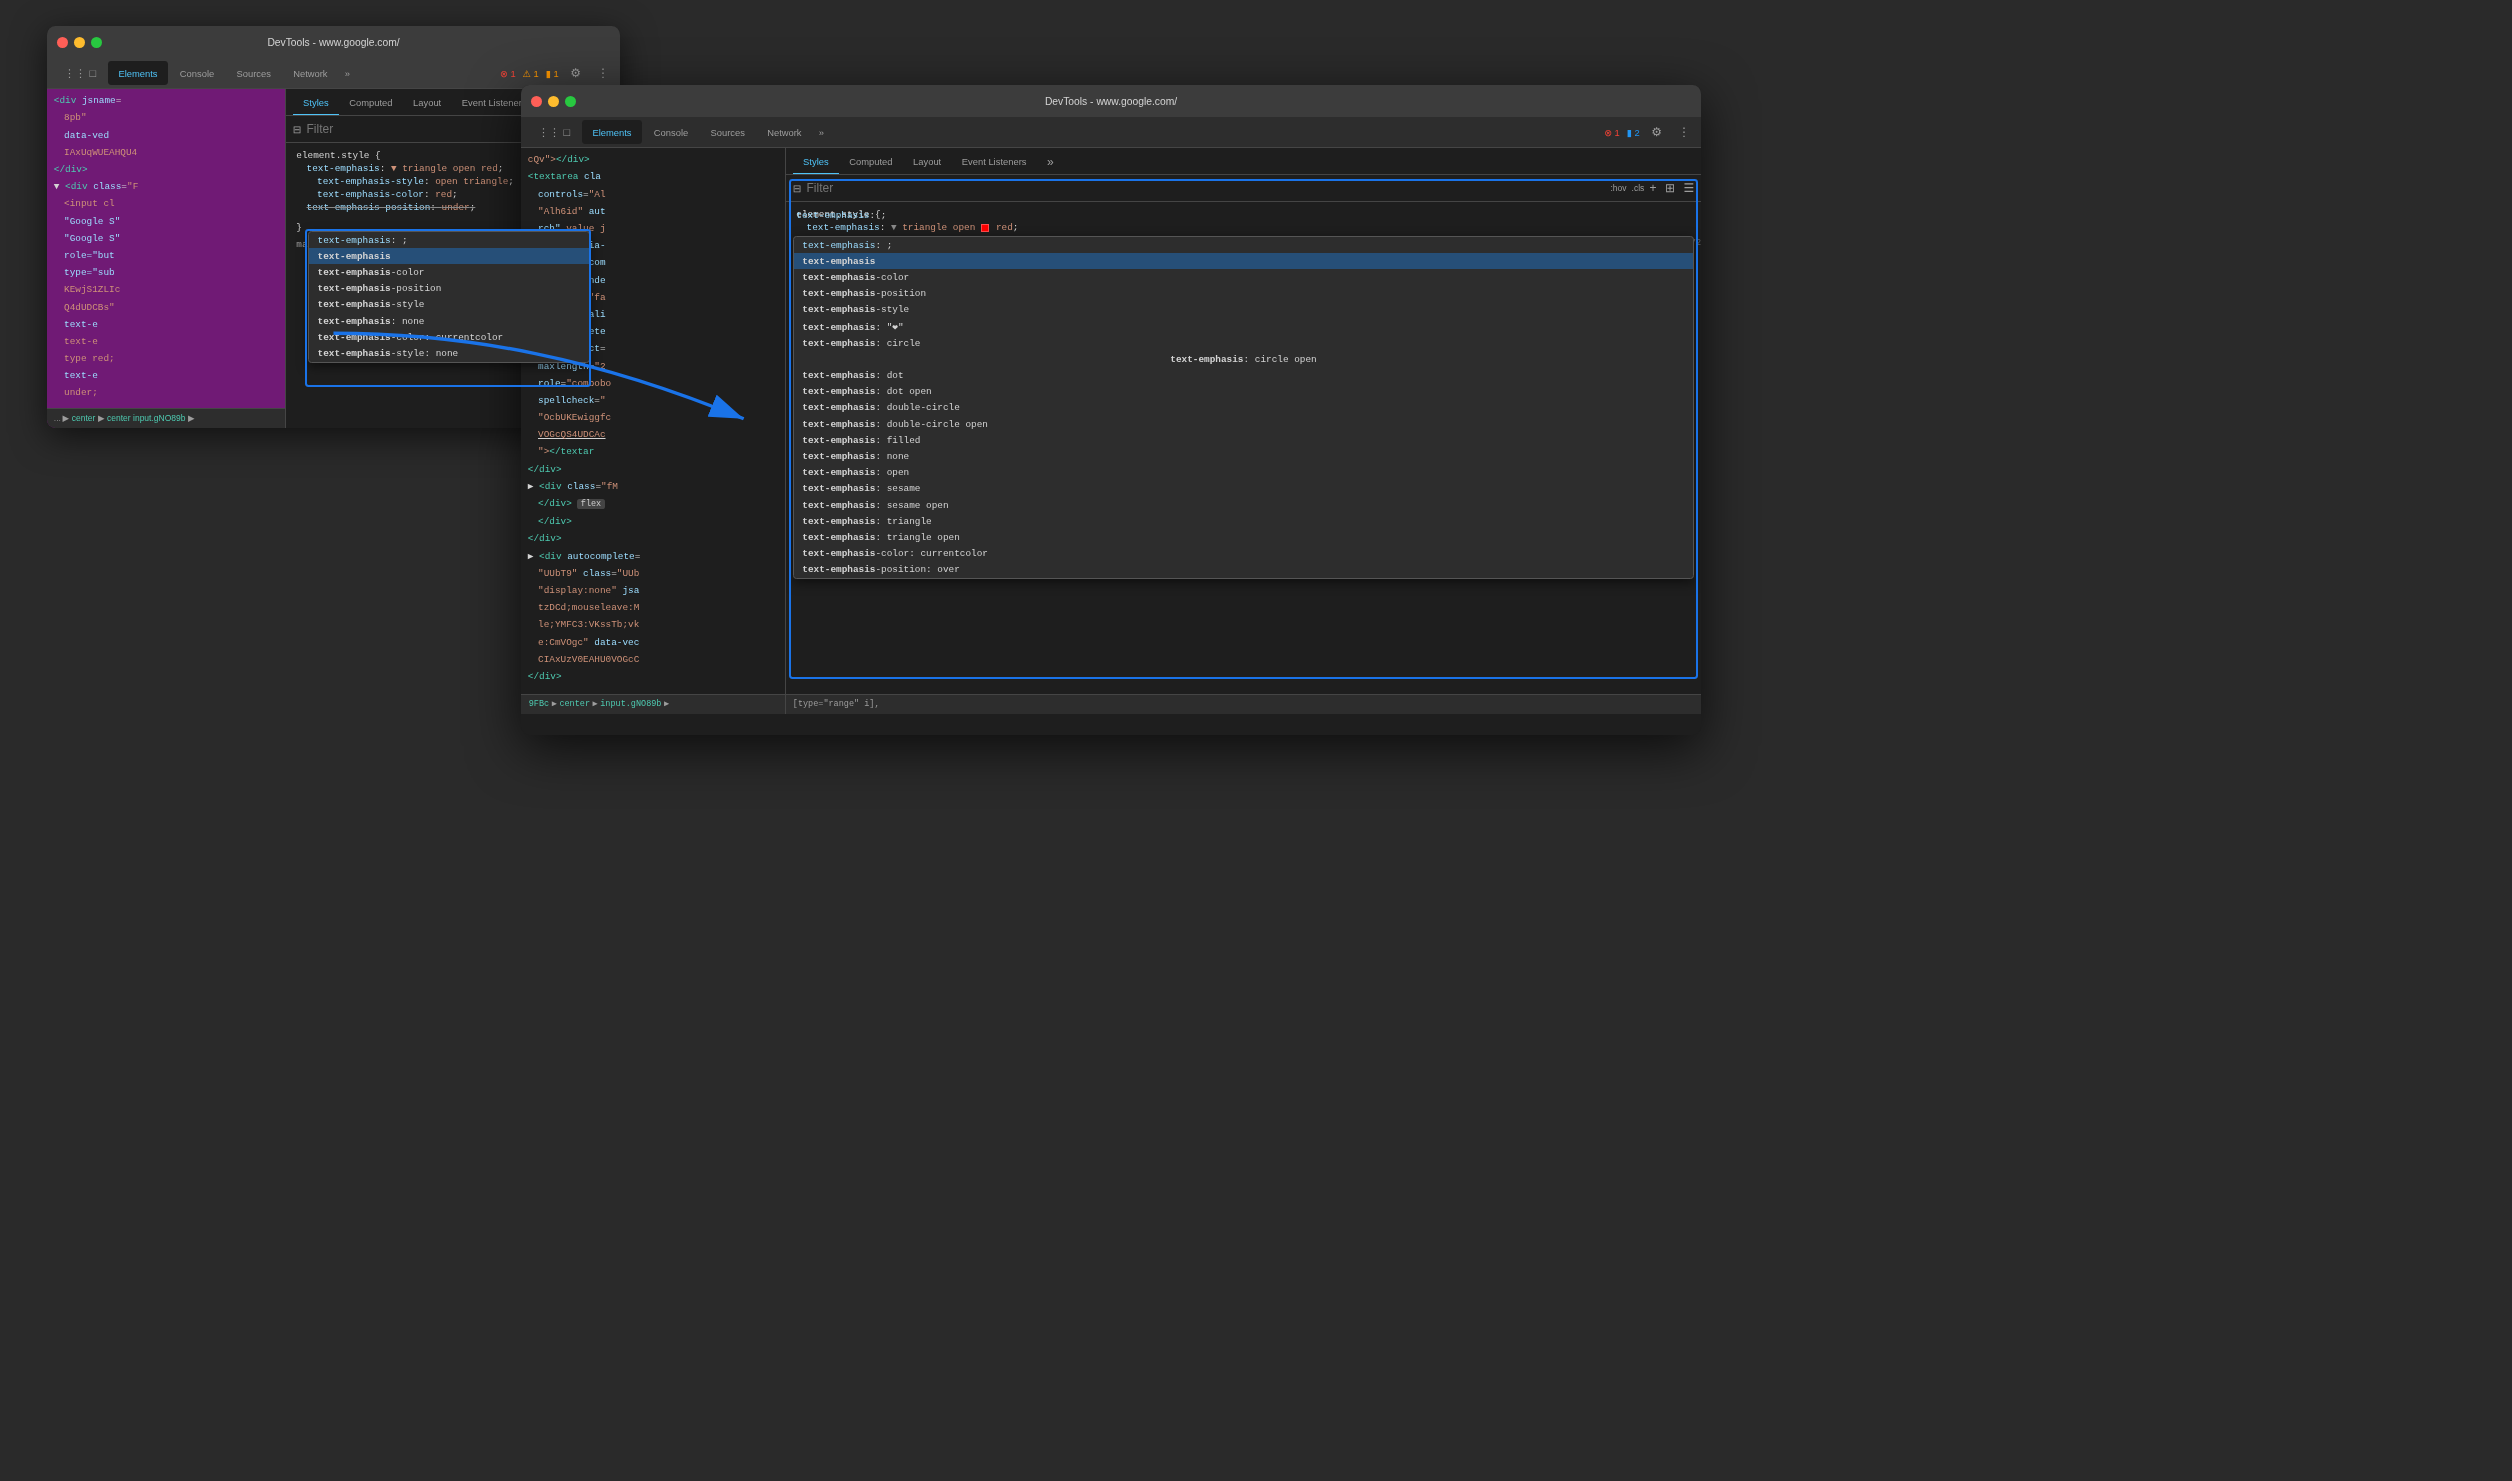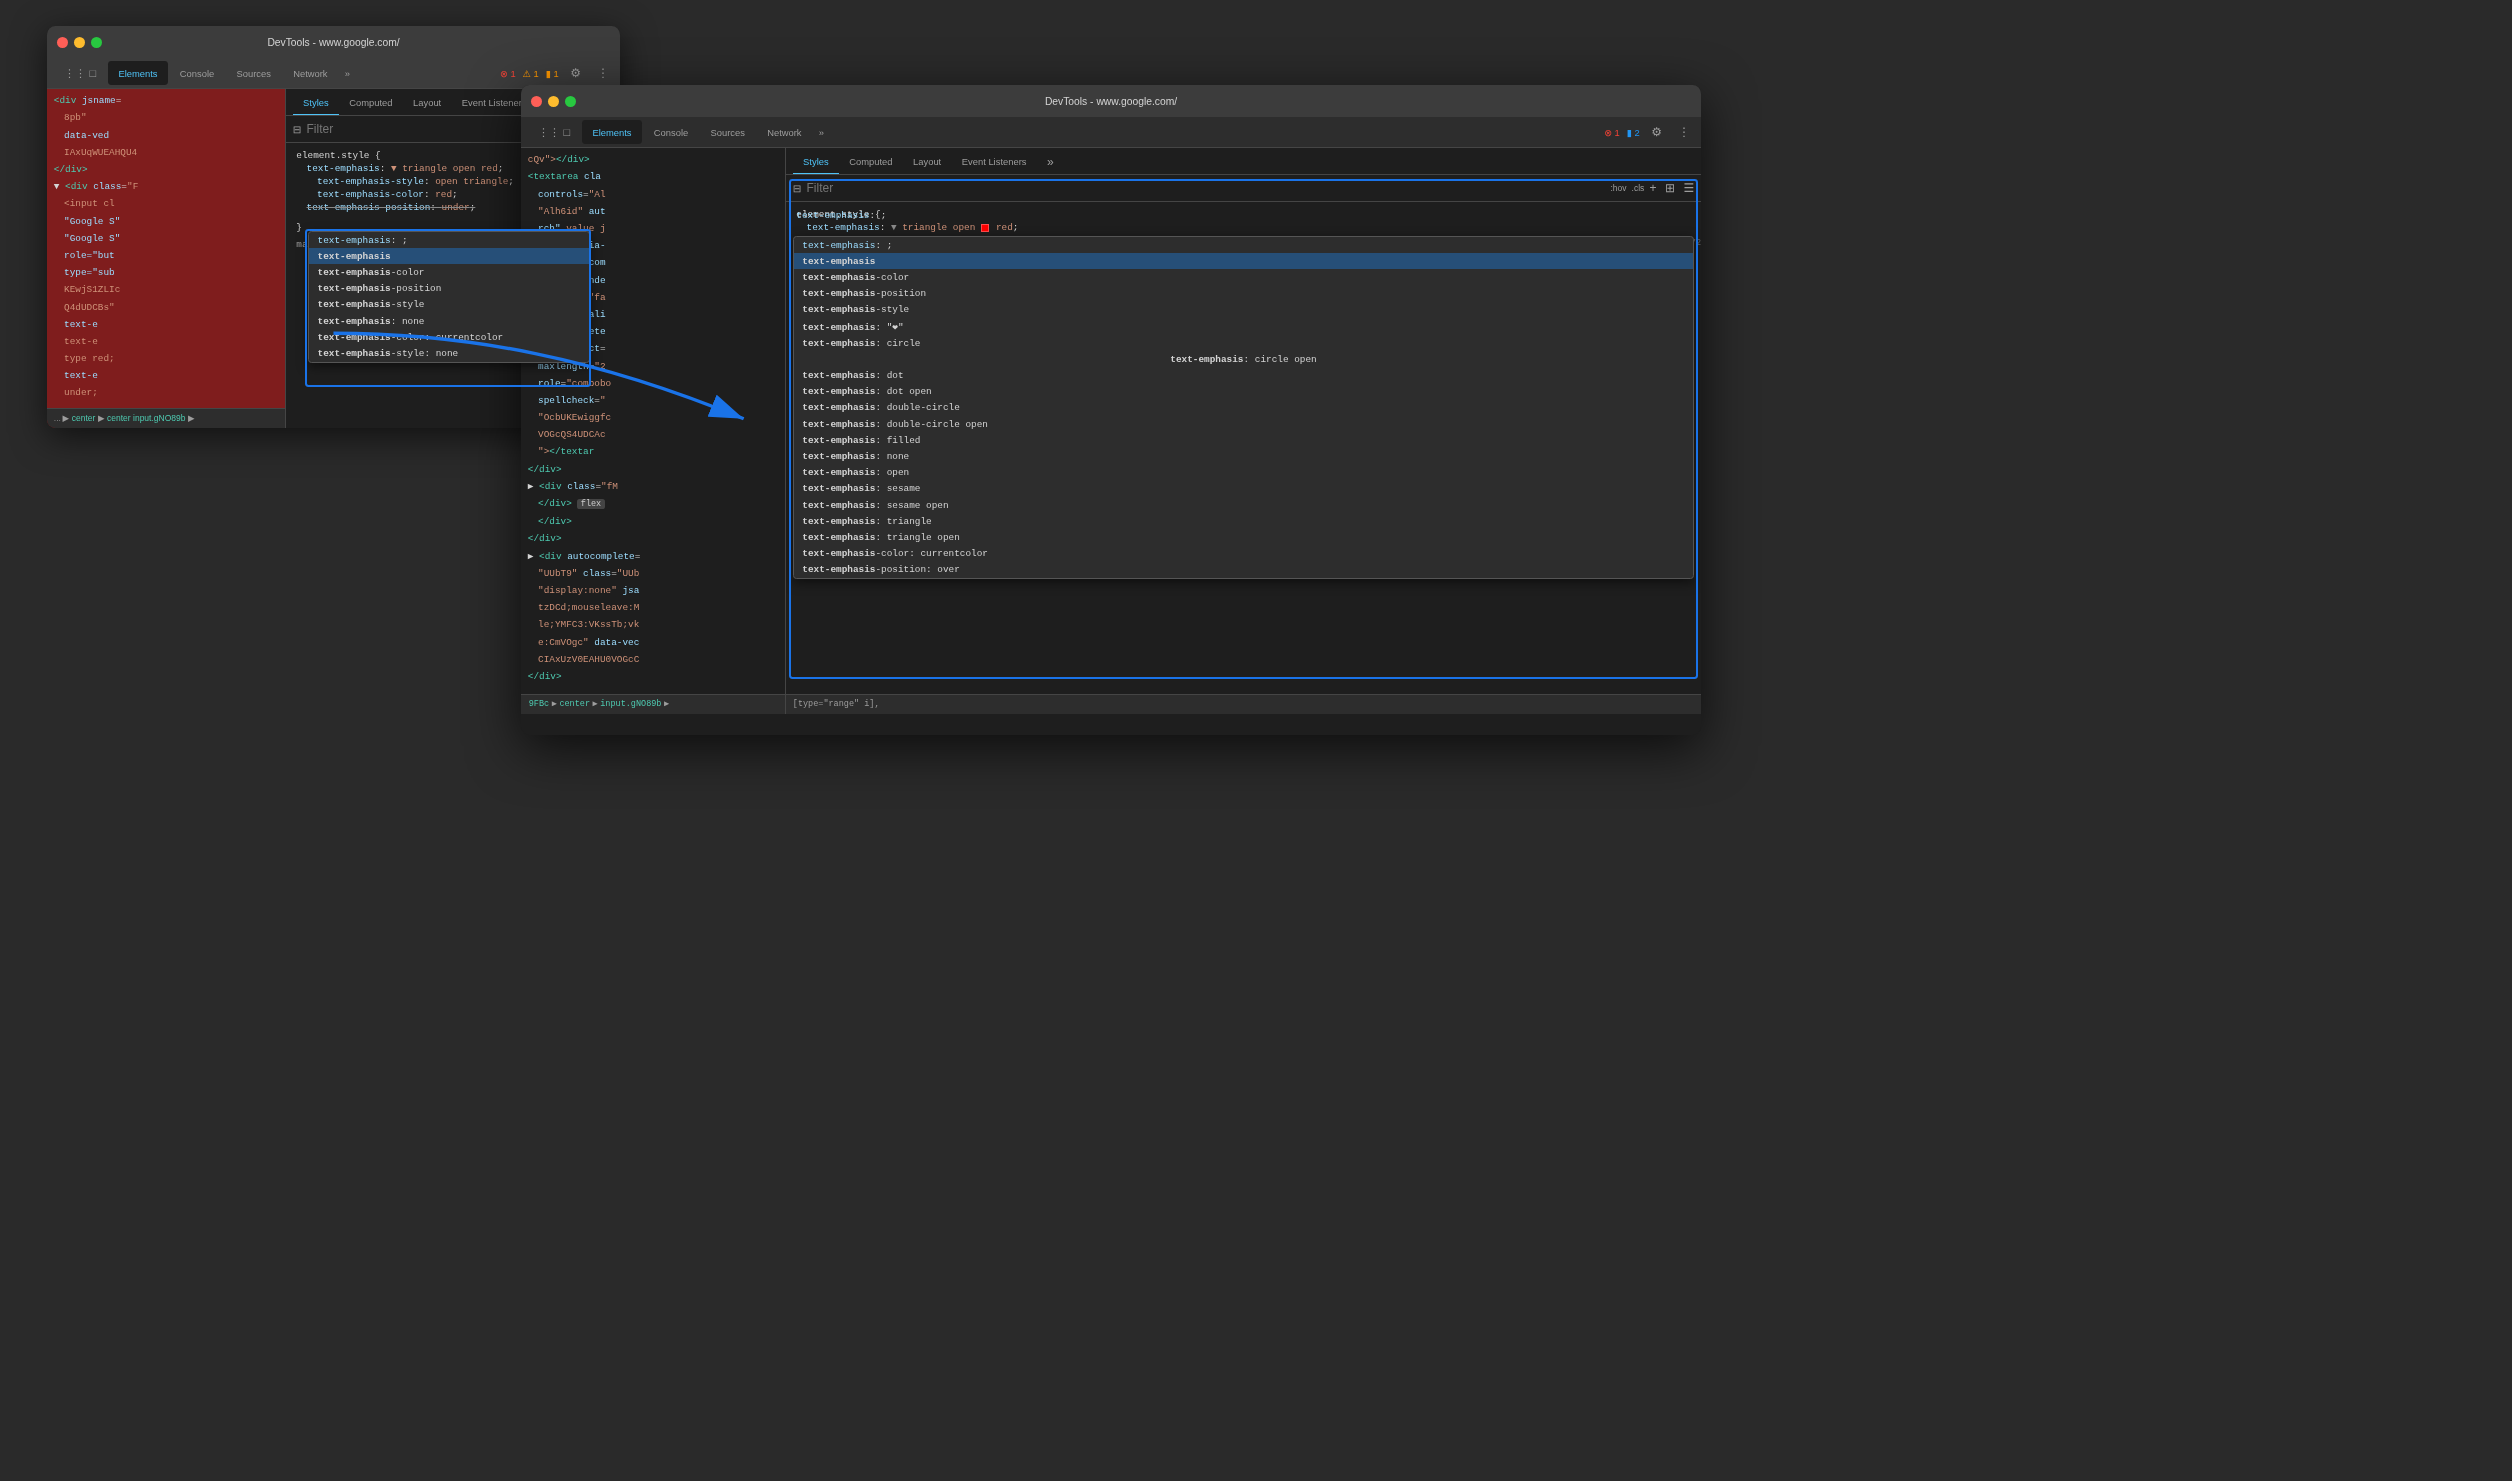--- a/index.html
+++ b/index.html
@@ -141,21 +141,21 @@
 
     
     .panel-body {
       display: flex;
       height: calc(100% - 63px);
     }
 
     
     .elements-panel {
       width: 256px;
-      background: #7f1d1d;
+      background: #701a75;
       border-right: 0.9px solid #454545;
       overflow: hidden;
       display: flex;
       flex-direction: column;
     }
 
     .elements-tree {
       flex: 1;
       overflow: hidden;
       padding: 3.4px 0;
@@ -536,21 +536,21 @@
         <div class="tree-line" style="padding-left:17px;"><span class="attr-name">aria-autocom</span></div>
         <div class="tree-line" style="padding-left:17px;"><span class="attr-name">aria-expande</span></div>
         <div class="tree-line" style="padding-left:17px;"><span class="attr-name">haspopup</span>=<span class="attr-val">"fa</span></div>
         <div class="tree-line" style="padding-left:17px;"><span class="attr-name">autocapitali</span></div>
         <div class="tree-line" style="padding-left:17px;"><span class="attr-name">autocomplete</span></div>
         <div class="tree-line" style="padding-left:17px;"><span class="attr-name">autocorrect</span>=</div>
         <div class="tree-line" style="padding-left:17px;"><span class="attr-name">maxlength</span>=<span class="attr-val">"2</span></div>
         <div class="tree-line" style="padding-left:17px;"><span class="attr-name">role</span>=<span class="attr-val">"combobo</span></div>
         <div class="tree-line" style="padding-left:17px;"><span class="attr-name">spellcheck</span>=<span class="attr-val">"</span></div>
         <div class="tree-line" style="padding-left:17px;"><span class="attr-val">"OcbUKEwiggfc</span></div>
-        <div class="tree-line" style="padding-left:17px;"><span class="attr-val">VOGcQS4UDCAc</span></div>
+        <div class="tree-line" style="padding-left:17px;text-decoration:underline;"><span class="attr-val">VOGcQS4UDCAc</span></div>
         <div class="tree-line" style="padding-left:17px;"><span class="attr-val">"&gt;</span><span class="tag">&lt;/textar</span></div>
         <div class="tree-line" style="padding-left:6.8px;"><span class="tag">&lt;/div&gt;</span></div>
         <div class="tree-line" style="padding-left:6.8px;">▶ <span class="tag">&lt;div</span> <span class="attr-name">class</span>=<span class="attr-val">"fM</span></div>
         <div class="tree-line" style="padding-left:17px;"><span class="tag">&lt;/div&gt;</span> <span style="background:#444;color:#ccc;border-radius:2.6px;padding:0 3.4px;font-size:8.5px;">flex</span></div>
         <div class="tree-line" style="padding-left:17px;"><span class="tag">&lt;/div&gt;</span></div>
         <div class="tree-line" style="padding-left:6.8px;"><span class="tag">&lt;/div&gt;</span></div>
         <div class="tree-line" style="padding-left:6.8px;">▶ <span class="tag">&lt;div</span> <span class="attr-name">autocomplete</span>=</div>
         <div class="tree-line" style="padding-left:17px;"><span class="attr-val">"UUbT9"</span> <span class="attr-name">class</span>=<span class="attr-val">"UUb</span></div>
         <div class="tree-line" style="padding-left:17px;"><span class="attr-val">"display:none"</span> <span class="attr-name">jsa</span></div>
         <div class="tree-line" style="padding-left:17px;"><span class="attr-val">tzDCd;mouseleave:M</span></div>

